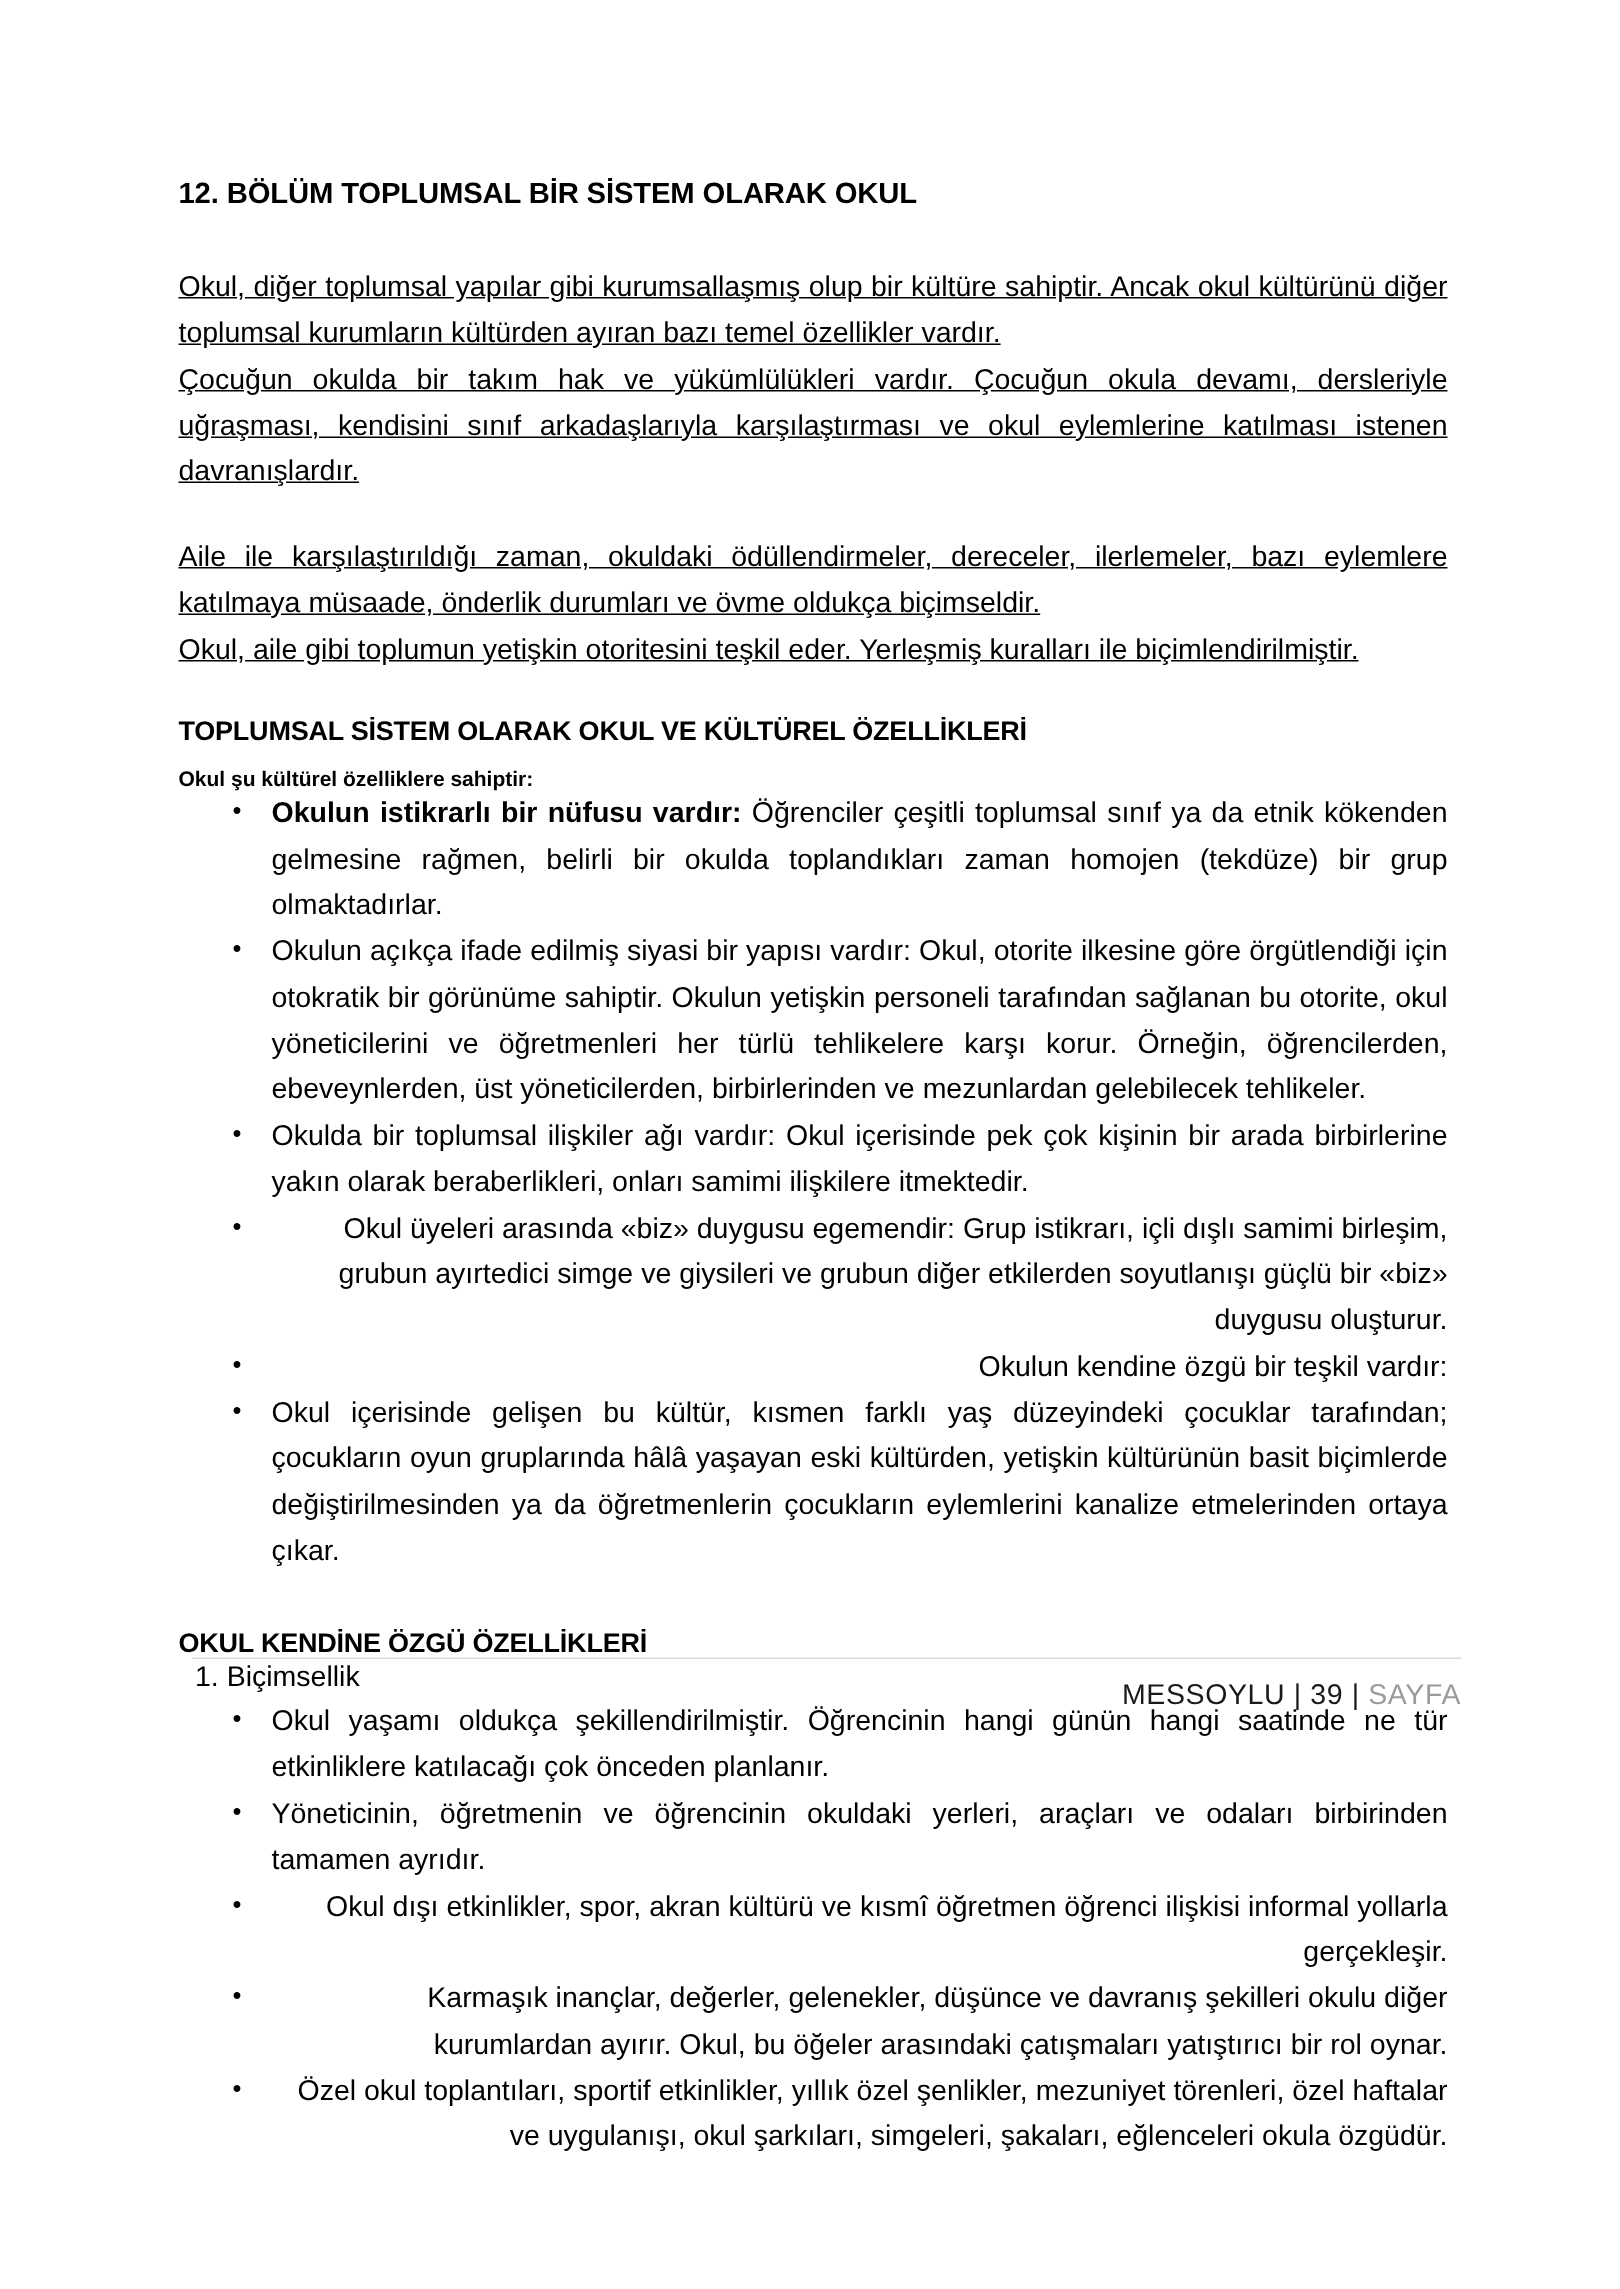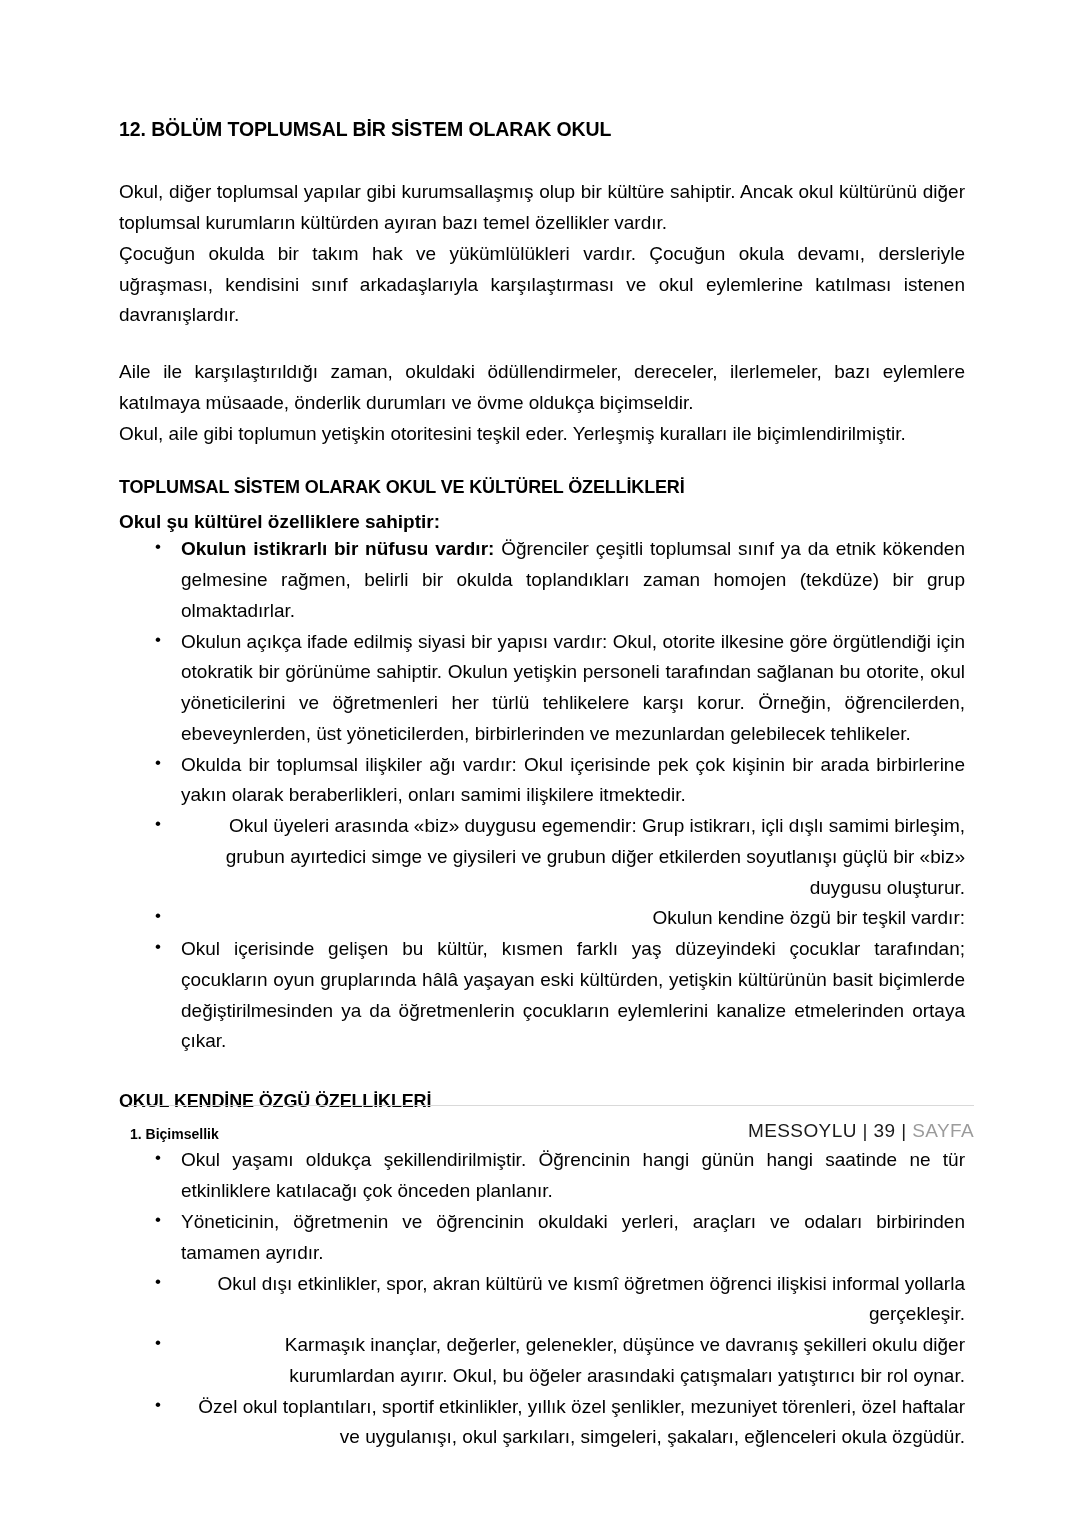--- a/index.html
+++ b/index.html
@@ -36,40 +36,41 @@
   }
   .section-heading {
     font-weight: bold;
     font-size: 18px;
     letter-spacing: -0.15px;
     line-height: 1.28;
     margin: 0;
   }
   .sub-heading {
     font-weight: bold;
-    font-size: 19px;
+    font-size: 14px;
     line-height: 1.3;
     margin: 0;
   }
   .numbered-heading {
-    font-weight: bold;
-    font-size: 14px;
+    font-weight: normal;
+    font-size: 19px;
     line-height: 1.3;
-    margin: 12px 0 2px 11px;
+    margin: 0 0 2px 11px;
   }
 
   
   p.body {
     font-size: 19px;
     line-height: 1.62;
     margin: 0;
     text-align: justify;
     text-justify: inter-word;
     -webkit-hyphens: none;
     hyphens: none;
+    text-decoration: underline;
   }
   p.body.left { text-align: left; }
 
   .gap-sm { height: 11px; }
   .gap-md { height: 26px; }
   .gap-lg { height: 33px; }
 
   
   ul.bullets {
     list-style: none;

